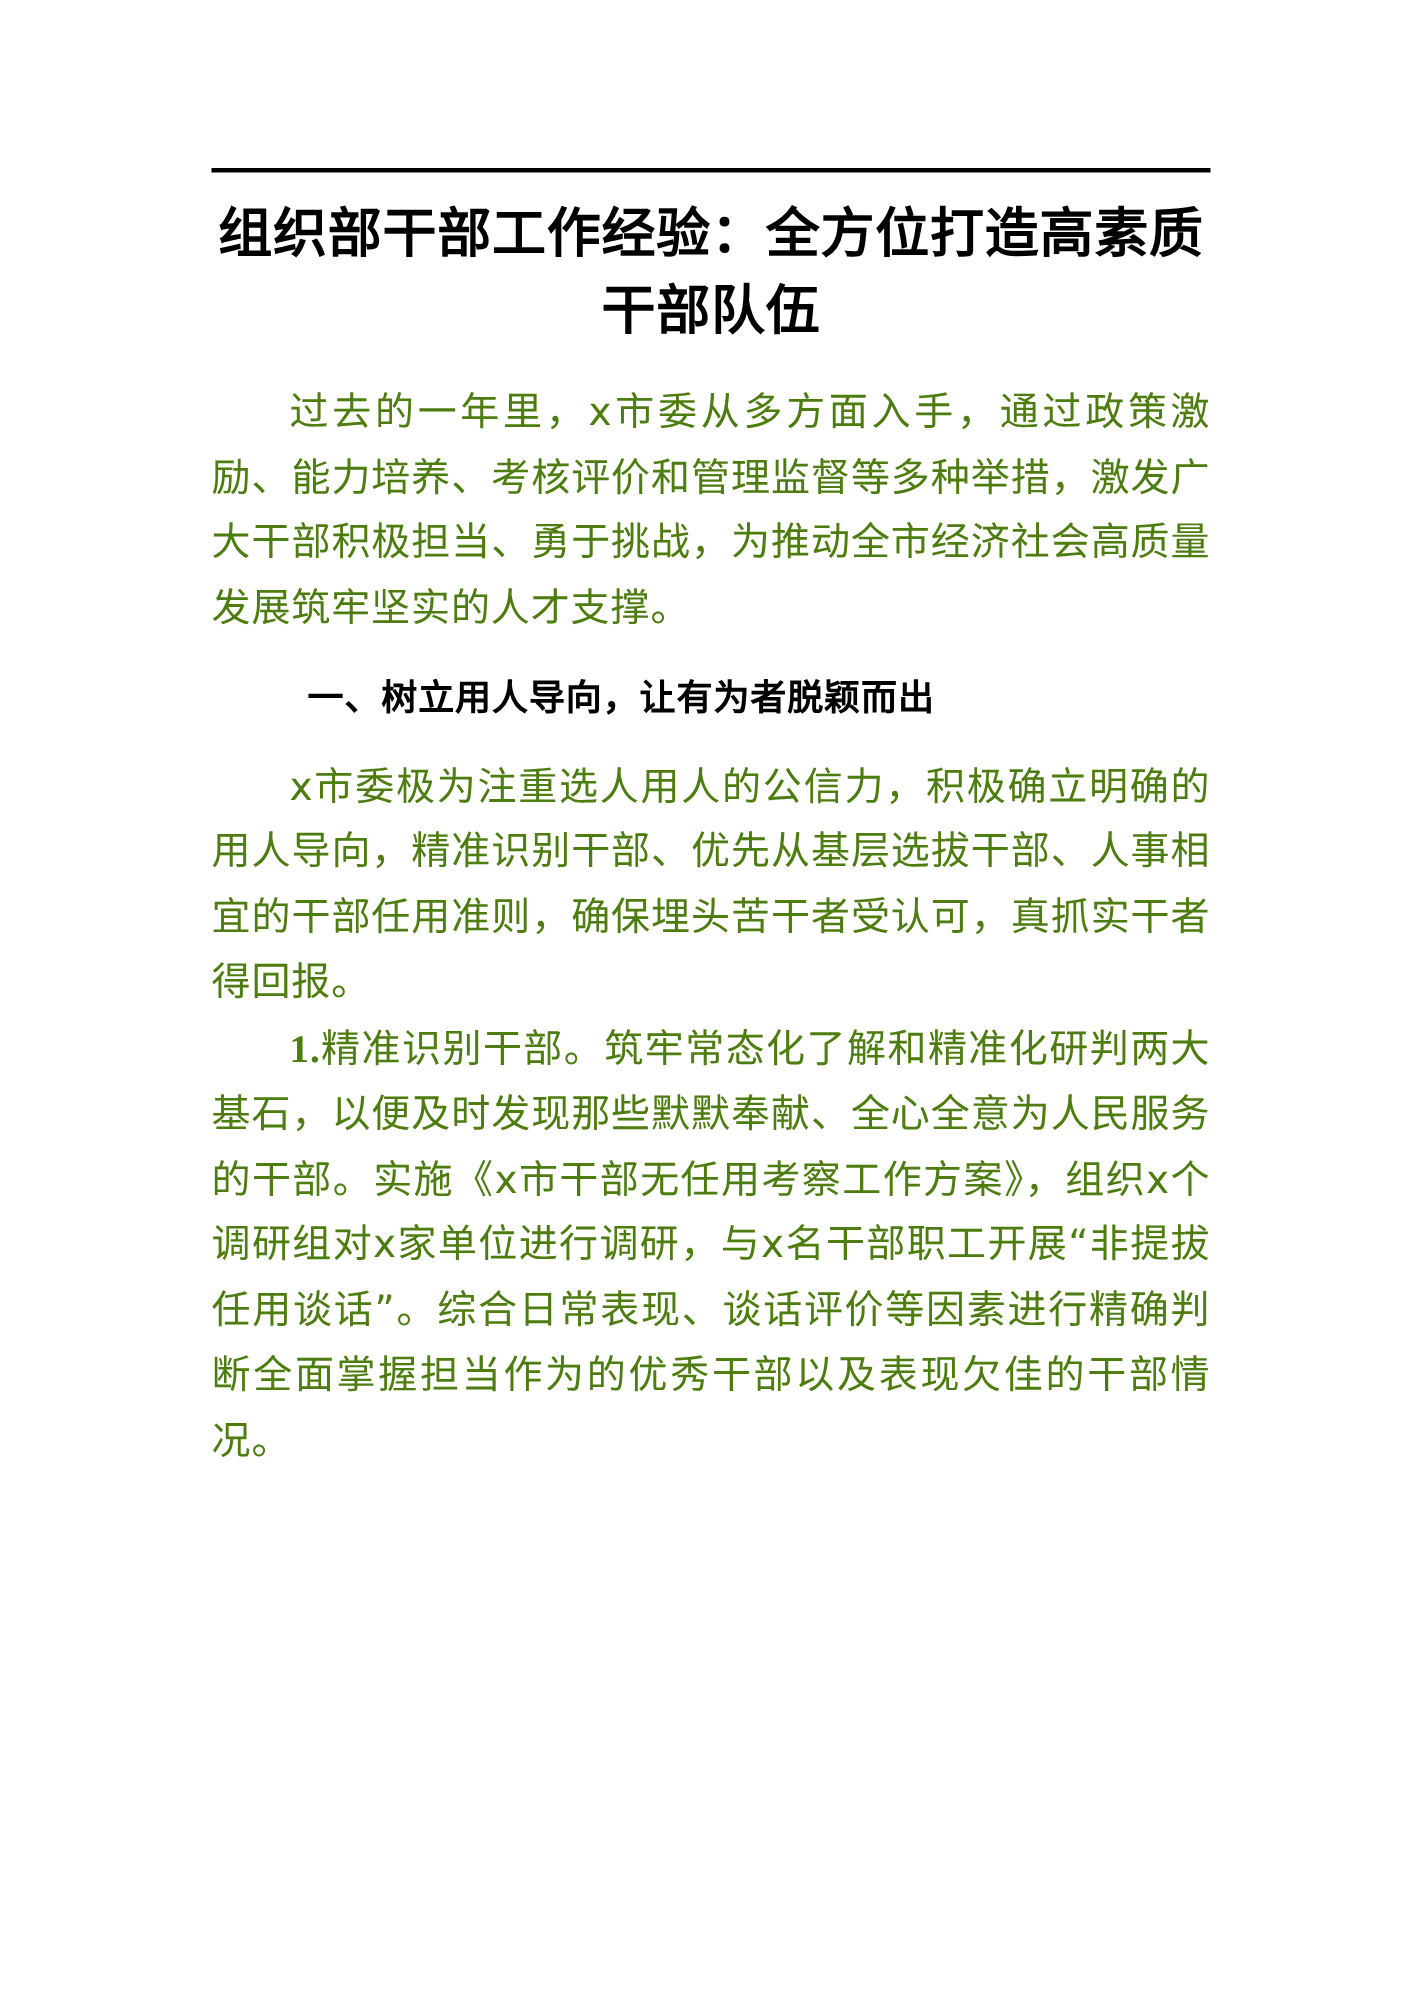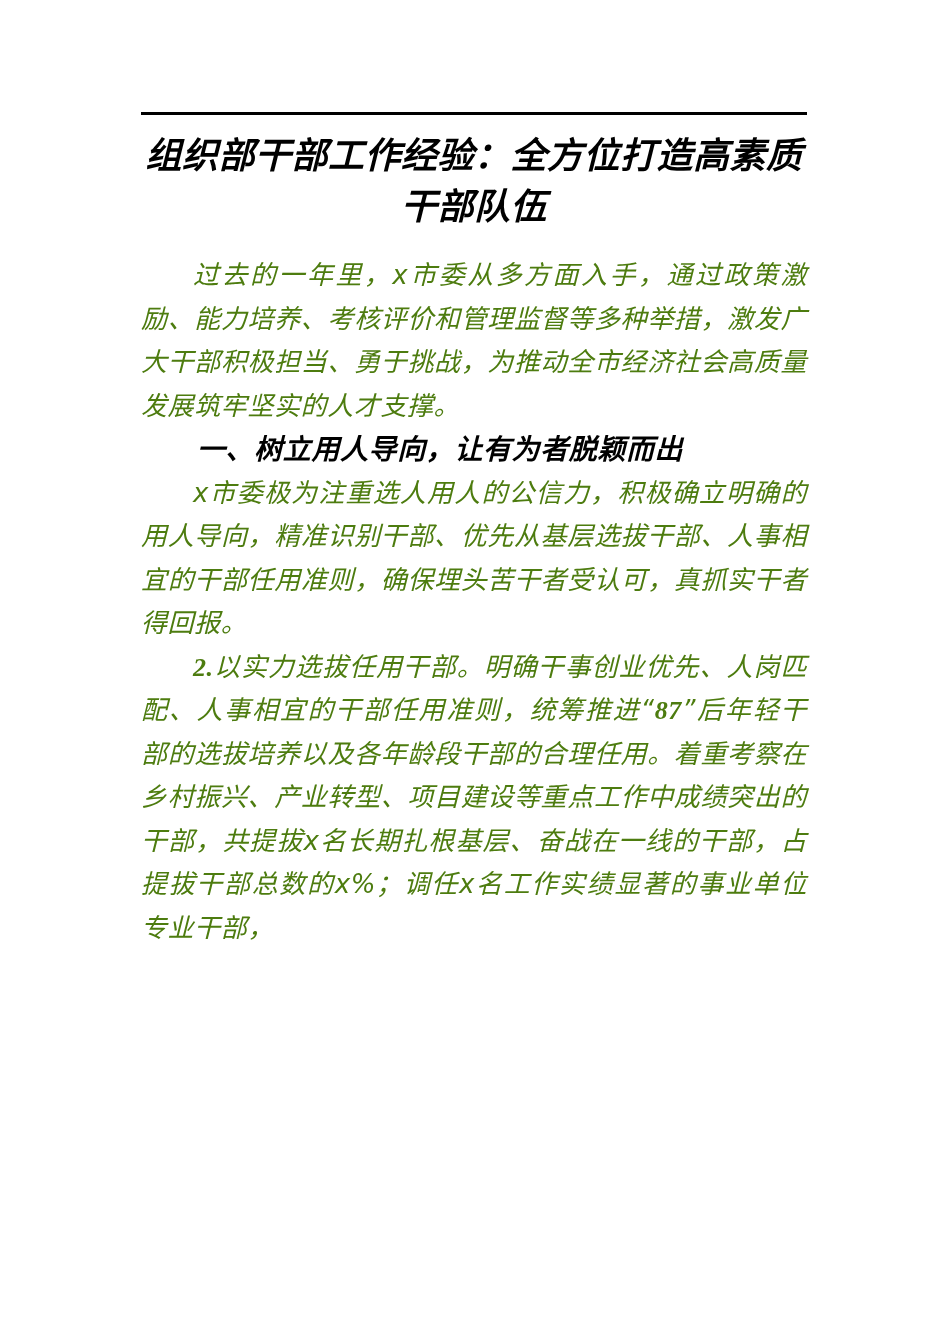--- a/index.html
+++ b/index.html
@@ -10,21 +10,20 @@
   }
 
   .page {
     position: relative;
     width: 950px;
     height: 1344px;
     margin: 0 auto;
     background: #ffffff;
     overflow: hidden;
     box-sizing: border-box;
-    font-style: italic;
   }
 
   .content {
     position: absolute;
     left: 141px;
     top: 0;
     width: 666px;
   }
 
   
@@ -60,24 +59,24 @@
     text-indent: 2em;
     letter-spacing: 0.6px;
   }
 
   .para-first {
     margin-top: 21px;
   }
 
   
   .section-heading {
-    margin: 0;
+    margin: 16px;
     font-family: "DejaVu Sans", "Liberation Sans", sans-serif;
     font-weight: bold;
-    font-size: 28px;
+    font-size: 24px;
     line-height: 43.5px;
     color: #000000;
     text-indent: 2em;
     letter-spacing: 0.6px;
   }
 
   .num-b {
     font-weight: bold;
     font-family: "Liberation Serif", "DejaVu Serif", serif;
   }
@@ -91,17 +90,17 @@
     <div class="top-rule"></div>
 
     <h1 class="doc-title">组织部干部工作经验：全方位打造高素质干部队伍</h1>
 
     <p class="para para-first">过去的一年里，x市委从多方面入手，通过政策激励、能力培养、考核评价和管理监督等多种举措，激发广大干部积极担当、勇于挑战，为推动全市经济社会高质量发展筑牢坚实的人才支撑。</p>
 
     <h2 class="section-heading">一、树立用人导向，让有为者脱颖而出</h2>
 
     <p class="para">x市委极为注重选人用人的公信力，积极确立明确的用人导向，精准识别干部、优先从基层选拔干部、人事相宜的干部任用准则，确保埋头苦干者受认可，真抓实干者得回报。</p>
 
+    <p class="para"><span class="num-b">1.</span><span>精准识别干部。筑牢常态化了解和精准化研判两大基石，以便及时发现那些默默奉献、全心全意为人民服务的干部。实施《x市干部无任用考察工作方案》，组织x个调研组对x家单位进行调研，与x名干部职工开展“非提拔任用谈话”。综合日常表现、谈话评价等因素进行精确判断全面掌握担当作为的优秀干部以及表现欠佳的干部情况。</span></p>
 
-    <p class="para"><span class="num-b">2.</span><span>以实力选拔任用干部。明确干事创业优先、人岗匹配、人事相宜的干部任用准则，统筹推进“</span><span class="num-b">87</span><span>”后年轻干部的选拔培养以及各年龄段干部的合理任用。着重考察在乡村振兴、产业转型、项目建设等重点工作中成绩突出的干部，共提拔x名长期扎根基层、奋战在一线的干部，占提拔干部总数的x%；调任x名工作实绩显著的事业单位专业干部，</span></p>
 
   </div>
 </div>
 
 </body></html>

